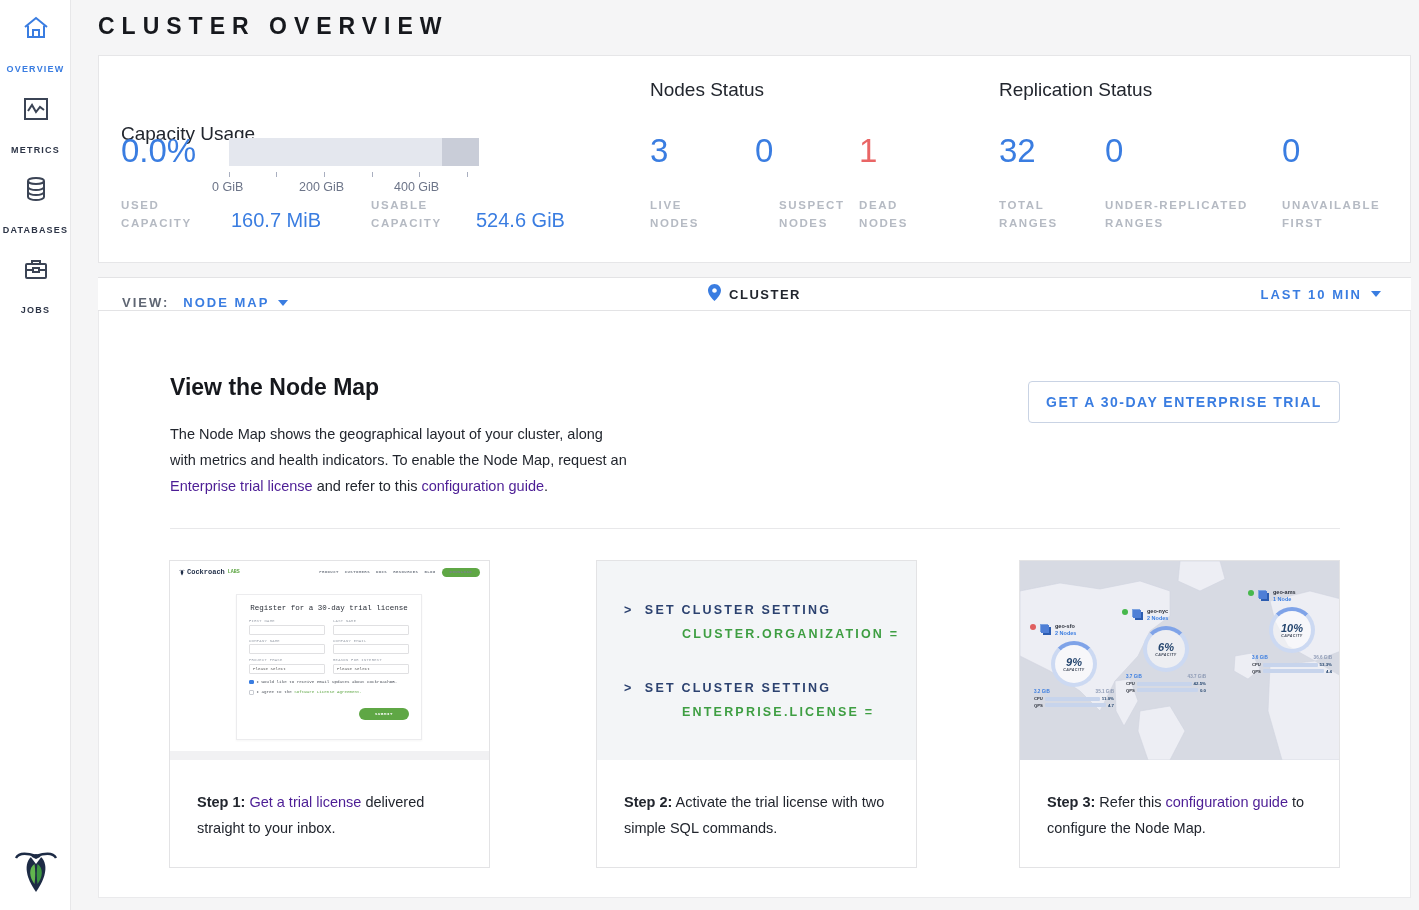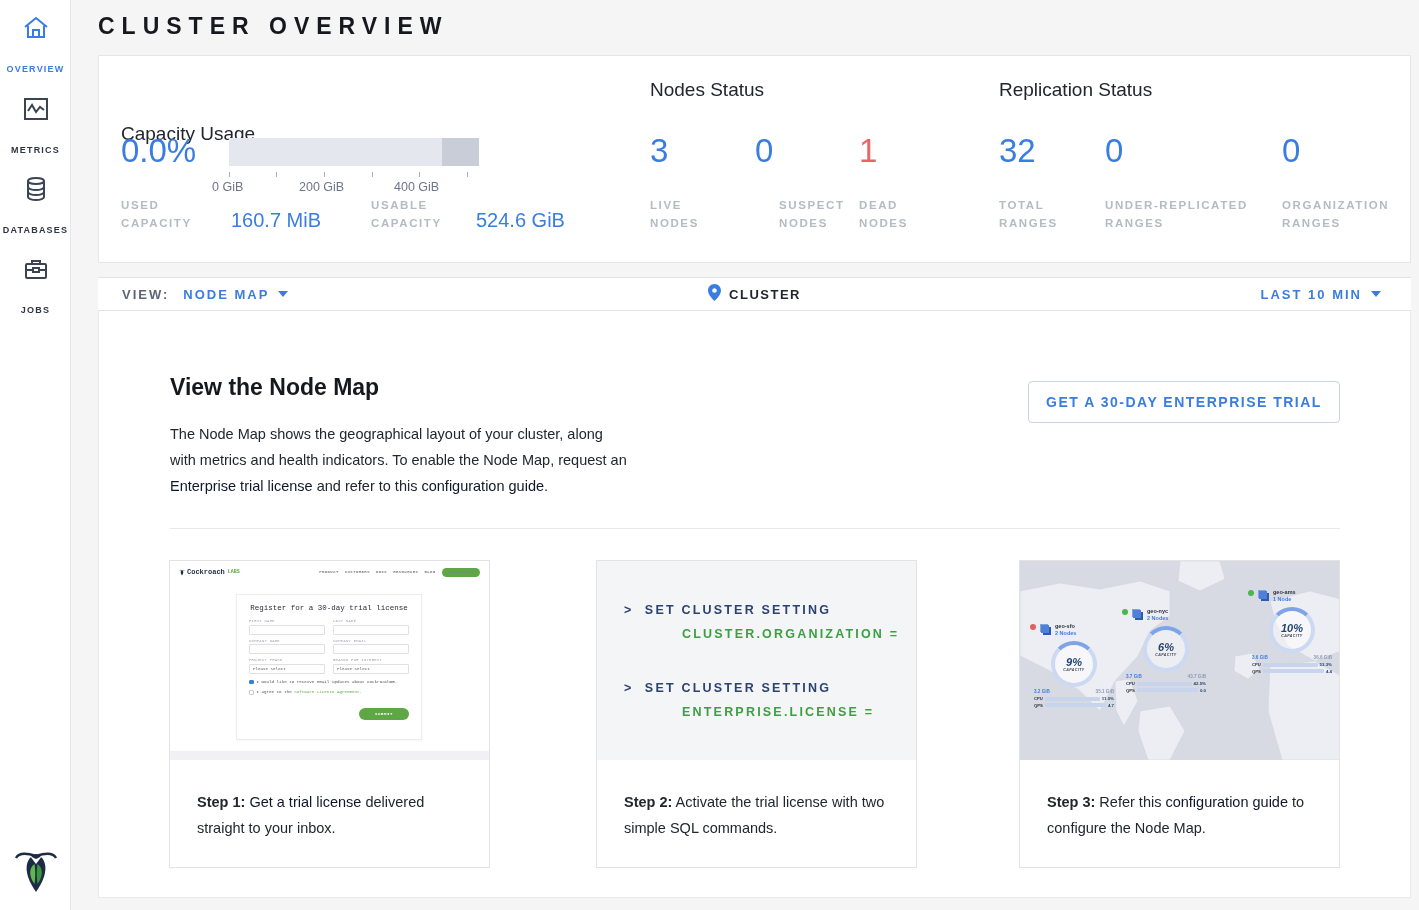--- a/index.html
+++ b/index.html
@@ -25,33 +25,33 @@
   .big-num.red { color:#e96565; }
   .mini-label { position:absolute; font-size:11.5px; font-weight:bold; letter-spacing:1.6px; color:#b5bac3; line-height:18px; }
   .cap-bar { position:absolute; left:130px; top:82px; width:250px; height:28px; background:#e4e7ee; }
   .cap-bar .dark { position:absolute; right:0; top:0; width:15%; height:100%; background:#c9cdd8; }
   .tick { position:absolute; top:116px; width:1px; height:5px; background:#a9afc0; }
   .tick-label { position:absolute; top:124px; font-size:12.5px; color:#6d7589; }
   .cap-value { position:absolute; font-size:20px; color:#3a7de1; }
 
   
   .viewbar { position:absolute; left:98px; top:277px; width:1313px; height:34px; background:#fff; border-top:1px solid #e3e3e5; border-bottom:1px solid #e3e3e5; }
-  .viewbar .left { position:absolute; left:24px; top:0; height:32px; display:flex; align-items:center; }
+  .viewbar .left { position:absolute; left:24px; top:0; height:32px; display:flex; align-items:flex-end; }
   .vb-label { font-size:13px; font-weight:bold; letter-spacing:2px; color:#5f6673; }
   .vb-value { margin-left:14px; font-size:13px; font-weight:bold; letter-spacing:2px; color:#3a7de1; cursor:pointer; display:flex; align-items:center; }
   .caret { display:inline-block; width:0; height:0; border-left:5px solid transparent; border-right:5px solid transparent; border-top:6px solid #3a7de1; margin-left:9px; }
   .vb-center { position:absolute; left:0; right:0; top:0; height:32px; display:flex; align-items:center; justify-content:center; gap:8px; }
   .vb-cluster { font-size:13px; font-weight:bold; letter-spacing:1.5px; color:#22262e; }
   .vb-right { position:absolute; right:30px; top:0; height:32px; display:flex; align-items:center; font-size:13px; font-weight:bold; letter-spacing:2px; color:#3a7de1; cursor:pointer; }
 
   
   .nodemap { position:absolute; left:98px; top:311px; width:1313px; height:587px; background:#fff; border:1px solid #eaeaec; border-top:none; }
   .nm-title { position:absolute; left:71px; top:63px; font-size:23px; font-weight:600; color:#16181d; }
   .nm-desc { position:absolute; left:71px; top:110px; width:460px; font-size:14.5px; line-height:26px; color:#22262e; }
-  a.lnk { color:#0f172a; text-decoration:none; cursor:pointer;text-align:right; }
+  a.lnk { color:#4c1d95; text-decoration:none; cursor:pointer;text-align:right; }
   .trial-btn { position:absolute; left:929px; top:70px; width:312px; height:42px; background:#fff; border:1px solid #c9d3e4; border-radius:4px; font-family:"Liberation Sans",sans-serif; font-size:14px; font-weight:bold; letter-spacing:1.5px; color:#3a7de1; cursor:pointer; }
   .nm-divider { position:absolute; left:71px; top:217px; width:1170px; height:1px; background:#e8e8ea; }
 
   .card { position:absolute; top:249px; width:321px; height:308px; border:1px solid #e3e3e5; background:#fff; }
   .card .img { position:relative; width:100%; height:199px; overflow:hidden; }
   .card .caption { padding:29px 27px 0 27px; font-size:14.5px; line-height:26px; color:#22262e; }
   .caption b { font-weight:bold; }
 
   
   .code { background:#f3f5f7; width:100%; height:199px; position:relative; }
@@ -189,21 +189,21 @@
   <div class="mini-label" style="left:551px; top:140px; width:80px;">LIVE NODES</div>
   <div class="mini-label" style="left:680px; top:140px; width:80px;">SUSPECT NODES</div>
   <div class="mini-label" style="left:760px; top:140px; width:80px;">DEAD NODES</div>
 
   <div class="sec-title" style="left:900px; top:23px;">Replication Status</div>
   <div class="big-num" style="left:900px; top:76px;">32</div>
   <div class="big-num" style="left:1006px; top:76px;">0</div>
   <div class="big-num" style="left:1183px; top:76px;">0</div>
   <div class="mini-label" style="left:900px; top:140px; width:80px;">TOTAL RANGES</div>
   <div class="mini-label" style="left:1006px; top:140px; width:170px;">UNDER-REPLICATED RANGES</div>
-  <div class="mini-label" style="left:1183px; top:140px; width:120px;">ORGANIZATION RANGES</div>
+  <div class="mini-label" style="left:1183px; top:140px; width:120px;">UNAVAILABLE FIRST</div>
 </div>
 
 <div class="viewbar">
   <div class="left">
     <span class="vb-label">VIEW:</span>
     <span class="vb-value">
       <span>NODE MAP</span>
       <span class="caret"></span>
     </span>
   </div>

